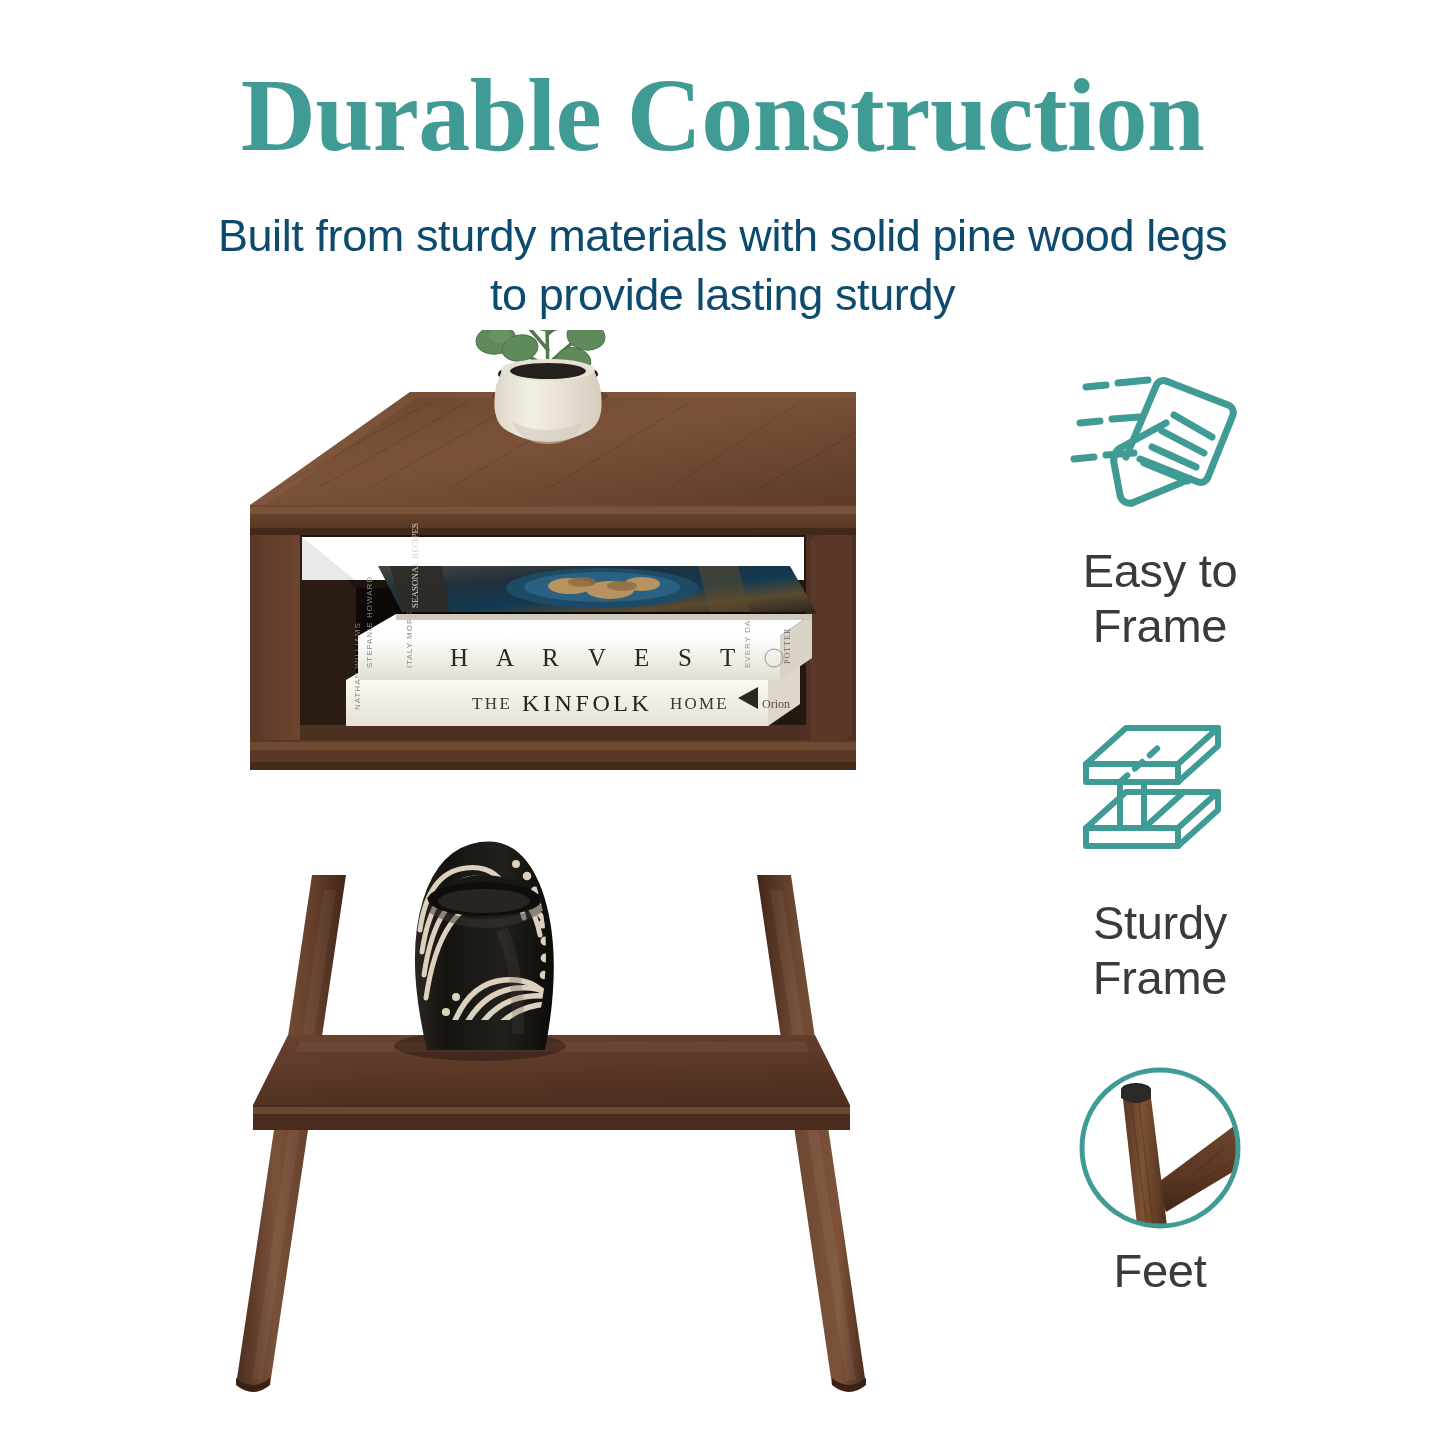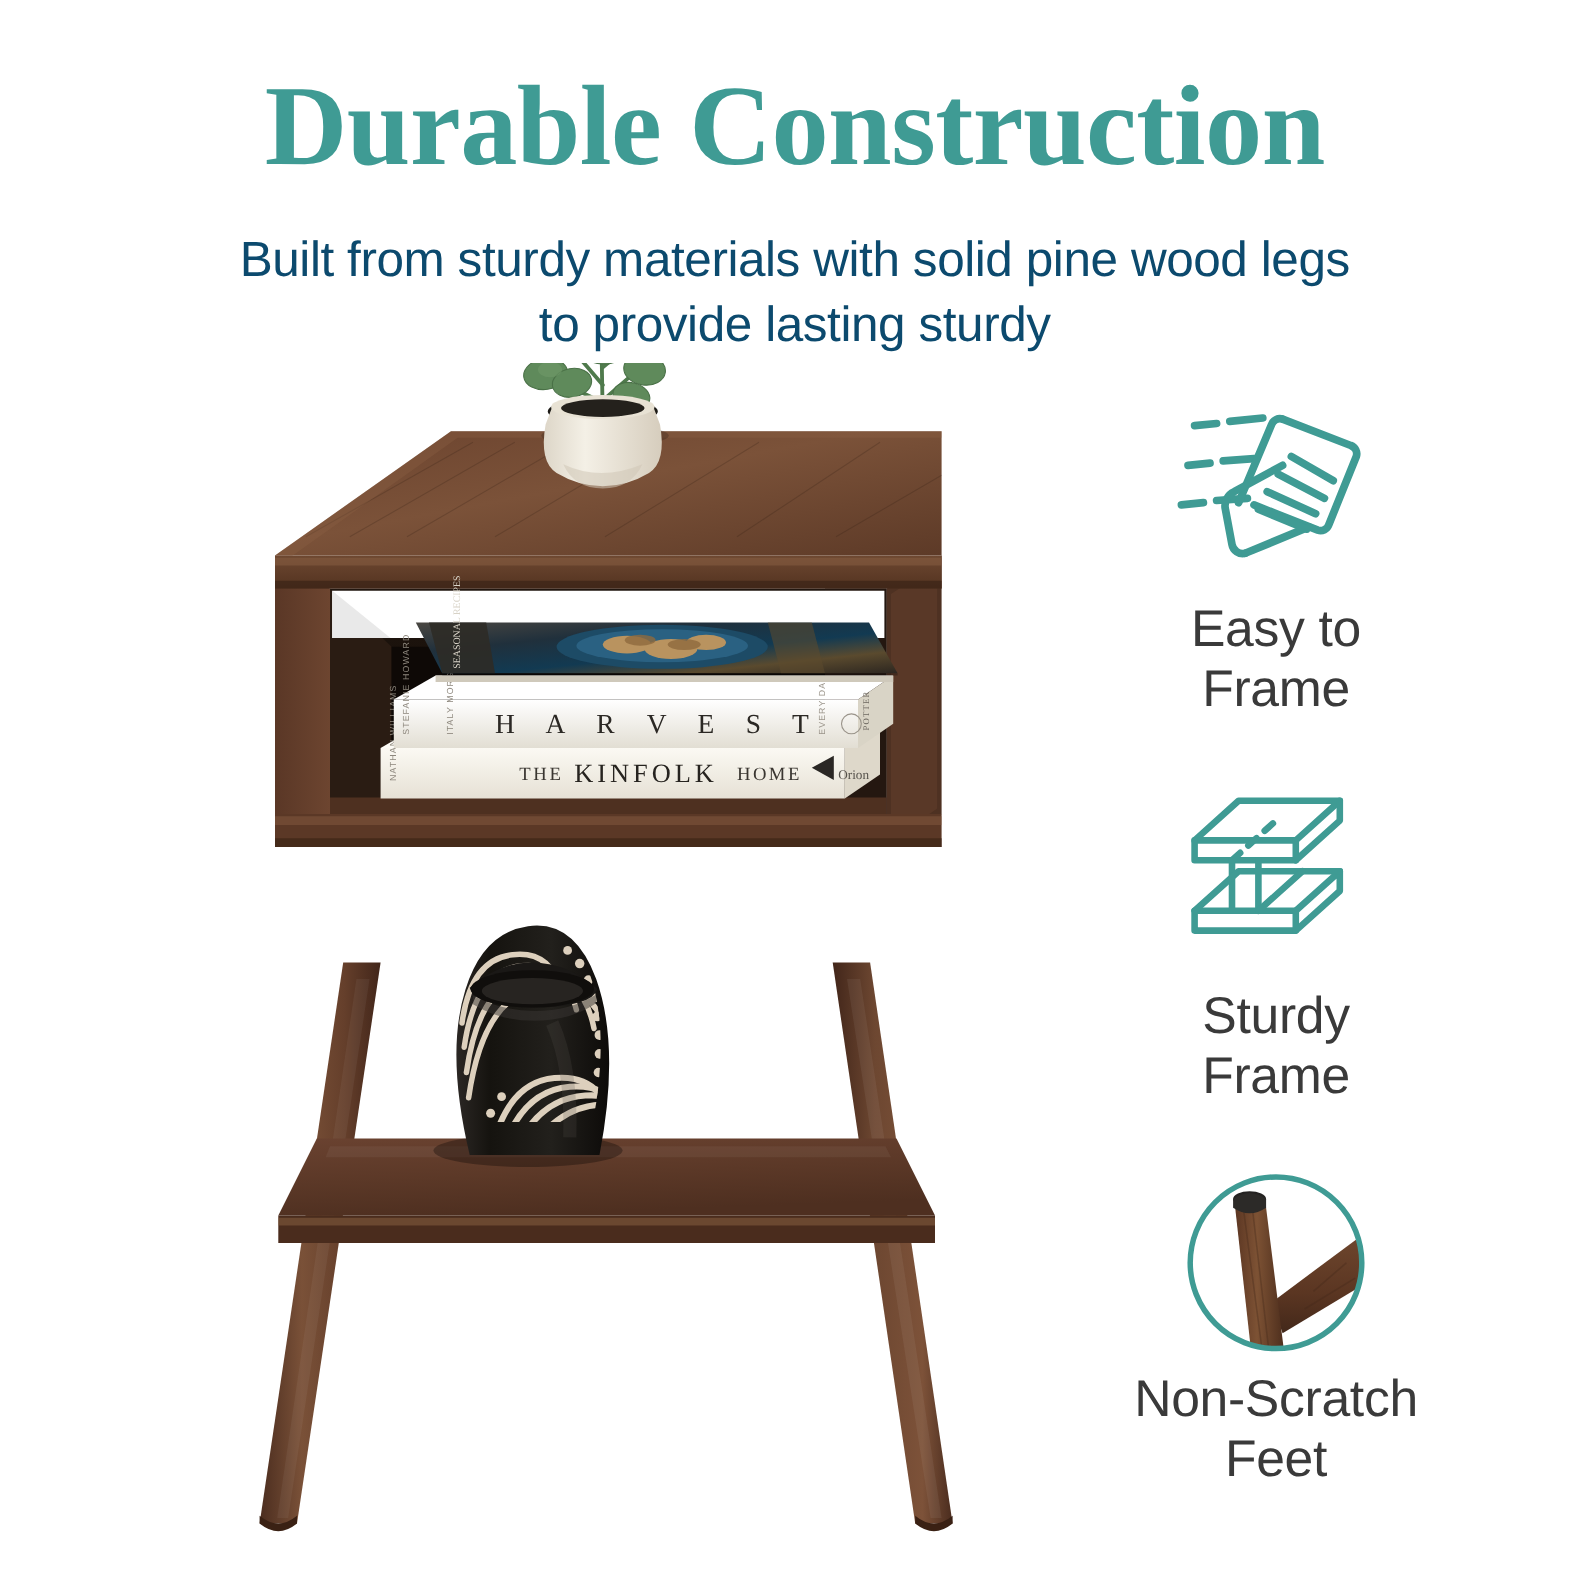--- a/index.html
+++ b/index.html
@@ -406,20 +406,19 @@
                 <path d="M112 128 L158 100"></path>
             </g>
 
             <ellipse cx="62" cy="28" rx="15" ry="7" fill="#242221"></ellipse>
             <path d="M47 28 q15 -11 30 0 l0 8 q-15 10 -30 0 z" fill="#2c2a28"></path>
           </g>
           <circle cx="86" cy="86" r="78" fill="none" stroke="#3f9b94" stroke-width="5"></circle>
         </svg>
       </div>
       <div class="flabel">
-        <span>Non-Scratch</span>
         <span>Feet</span>
       </div>
     </div>
 
   </div>
 
 </div>
 
 </body></html>

